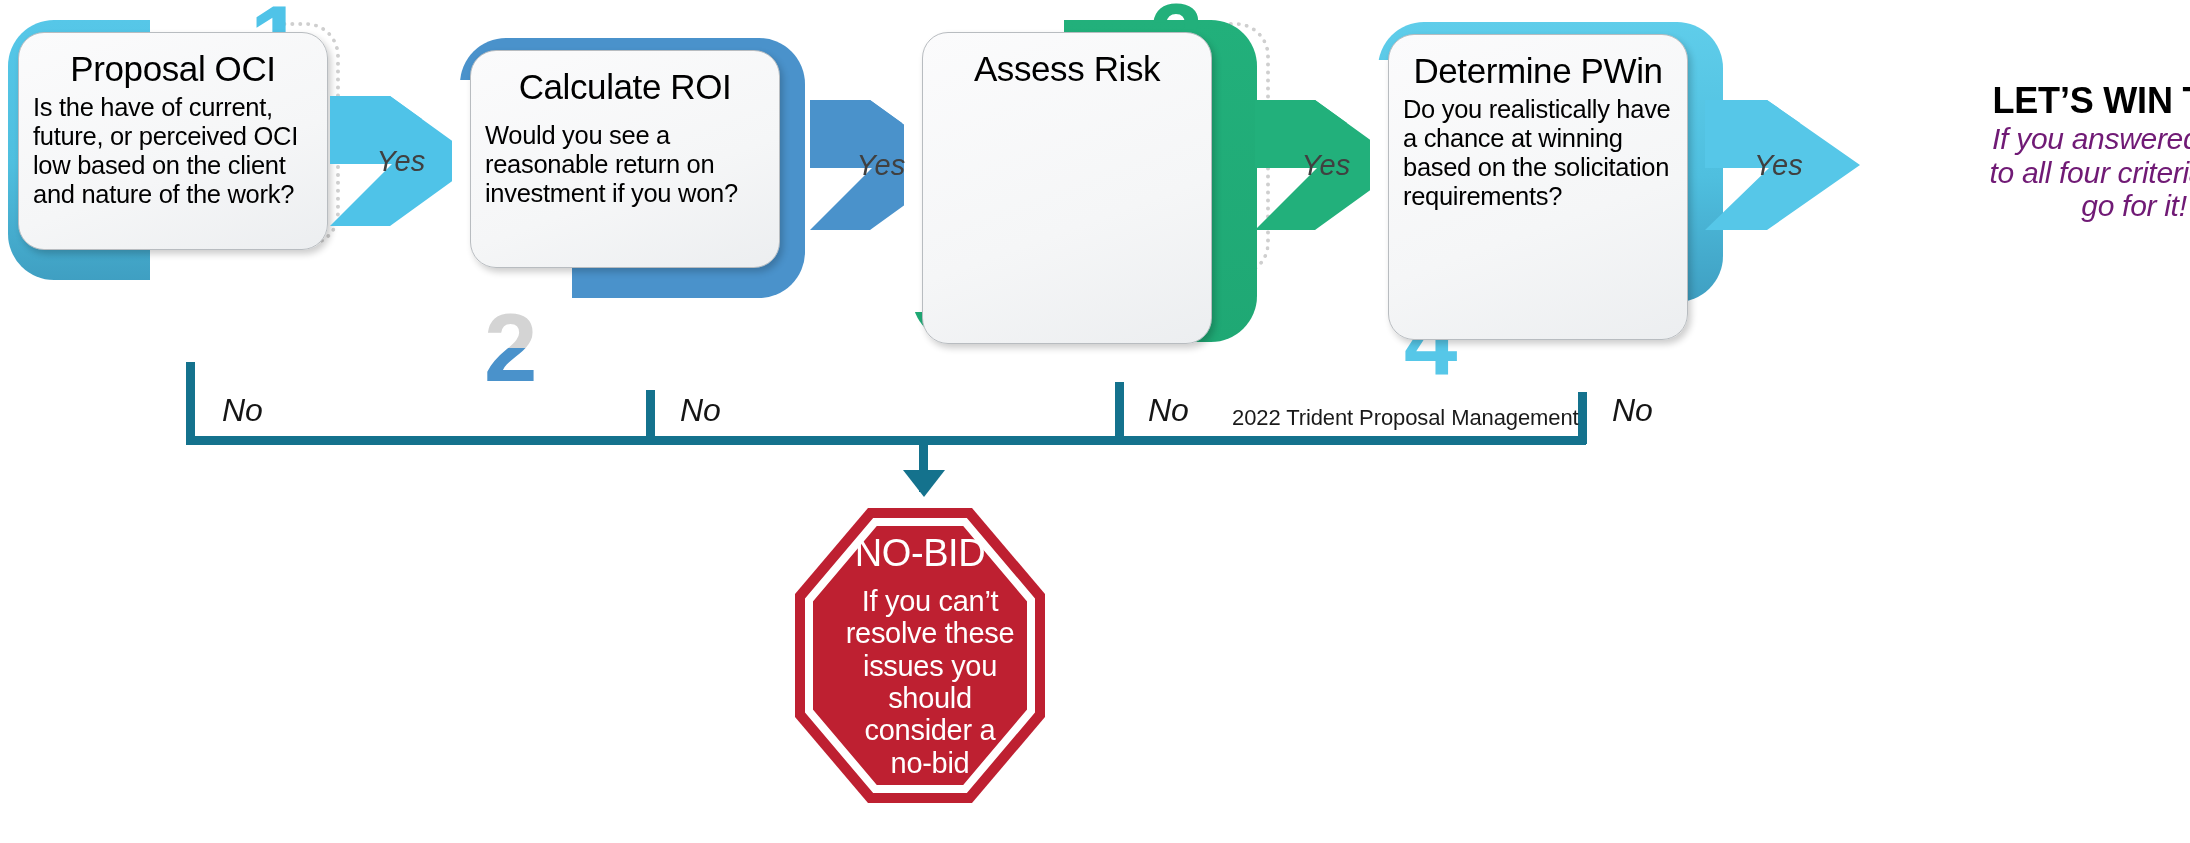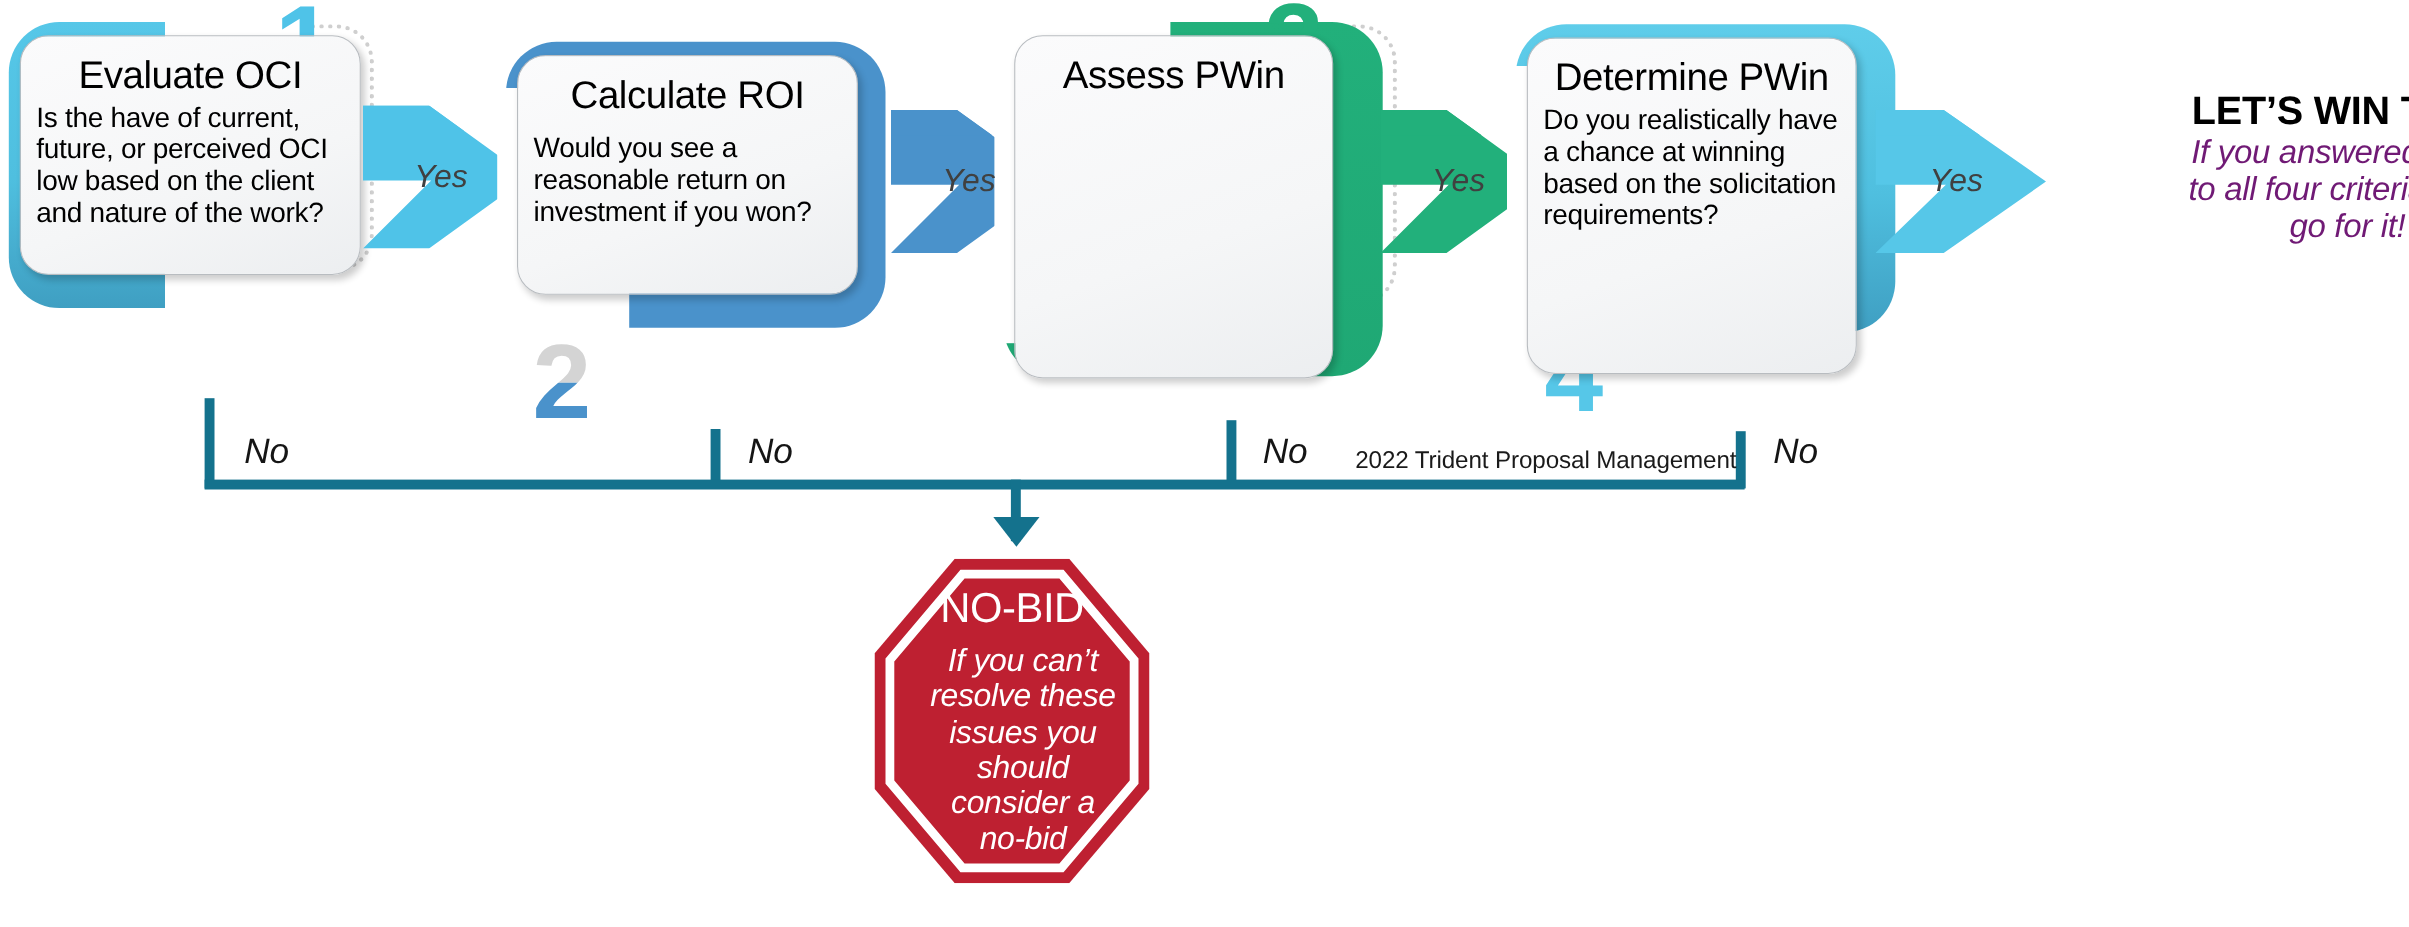--- a/index.html
+++ b/index.html
@@ -135,21 +135,20 @@
     padding: 0 28px;
     box-sizing: border-box;
   }
   .stop-title {
     font-size: 38px;
     letter-spacing: -0.4px;
     margin-bottom: 10px;
   }
   .stop-sub {
     font-size: 29px;
-    font-style: italic;
     line-height: 1.12;
     letter-spacing: -0.3px;
     margin-left: 20px;
   }
 
   
   .win-block {
     position: absolute;
     text-align: center;
   }
@@ -187,21 +186,21 @@
 
   <div class="wrap-band" style="left:8px; top:20px; width:255px; height:260px;
               background:linear-gradient(180deg,#56c7e8 0%, #4fbfdf 55%, #3f9fc2 100%);
               border-radius:46px;"></div>
   <div class="abs" style="left:150px; top:14px; width:130px; height:272px; background:#ffffff;"></div>
 
   <div class="step-num" style="left:250px; top:-8px; width:66px; height:48px; overflow:hidden; color:#4FC3E8;">1</div>
   <div class="step-num" style="left:250px; top:-8px; width:66px; height:100px; overflow:hidden; color:#D4D4D4; clip-path:inset(48px 0 0 0);">1</div>
 
   <div class="card" style="left:18px; top:32px; width:310px; height:218px;">
-    <div class="card-title">Evaluate OCI</div>
+    <div class="card-title">Proposal OCI</div>
     <div class="card-body">Is the have of current, future, or perceived OCI low based on the client and nature of the work?</div>
   </div>
 
   <div class="yes-arrow" style="left:330px; top:96px; width:150px; height:130px;">
     <svg viewBox="0 0 150 130" preserveAspectRatio="none">
       <polygon points="0,0 60,0 150,65 60,130 0,130 62,68 0,68" fill="#4FC3E8"></polygon>
       <polygon points="0,0 60,0 92,23 0,23" fill="#4FC3E8"></polygon>
     </svg>
     <span class="yes-label">Yes</span>
   </div>
@@ -233,21 +232,21 @@
 
   <div class="wrap-band" style="left:912px; top:20px; width:345px; height:322px;
               background:linear-gradient(180deg,#22b07b 0%, #1fa874 100%);
               border-radius:46px;"></div>
   <div class="abs" style="left:904px; top:12px; width:160px; height:300px; background:#ffffff;"></div>
 
   <div class="step-num" style="left:1150px; top:-10px; width:66px; height:46px; overflow:hidden; color:#22B07B;">3</div>
   <div class="step-num" style="left:1150px; top:-10px; width:66px; height:100px; overflow:hidden; color:#D4D4D4; clip-path:inset(46px 0 0 0);">3</div>
 
   <div class="card" style="left:922px; top:32px; width:290px; height:312px;">
-    <div class="card-title">Assess PWin</div>
+    <div class="card-title">Assess Risk</div>
   </div>
 
   <div class="yes-arrow" style="left:1255px; top:100px; width:150px; height:130px;">
     <svg viewBox="0 0 150 130" preserveAspectRatio="none">
       <polygon points="0,0 60,0 150,65 60,130 0,130 62,68 0,68" fill="#22B07B"></polygon>
       <polygon points="0,0 60,0 92,23 0,23" fill="#22B07B"></polygon>
     </svg>
     <span class="yes-label">Yes</span>
   </div>
 

